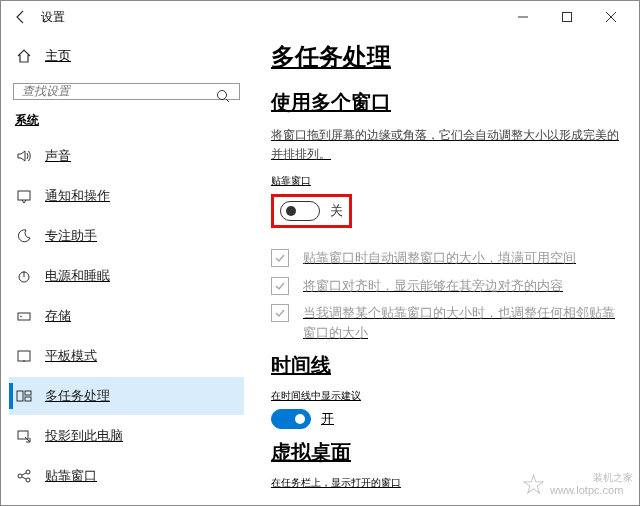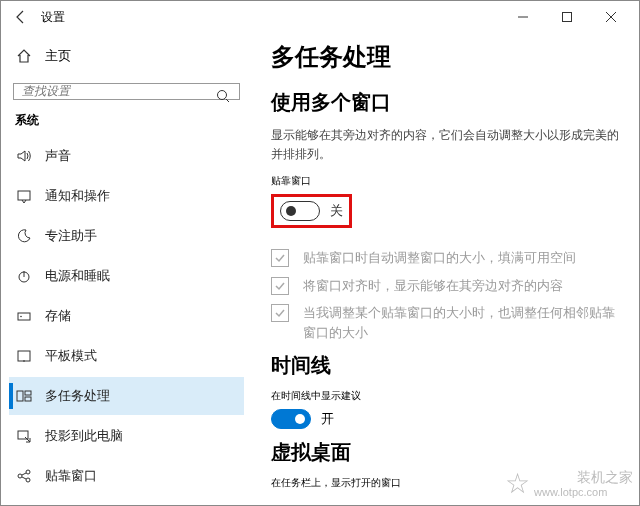--- a/index.html
+++ b/index.html
@@ -2,21 +2,21 @@
 <html><head>
 <meta charset="utf-8">
 <style>
 * { margin: 0; padding: 0; box-sizing: border-box; font-family: "Microsoft YaHei", "Segoe UI", sans-serif; }
 body { width: 640px; height: 506px; overflow: hidden; position: relative; background: #fff; border: 1px solid #888; }
 .titlebar { height: 32px; display: flex; align-items: center; padding: 12px 6px; }
 .back-btn { width: 28px; height: 28px; display: flex; align-items: center; justify-content: center; color: #333; }
 .title-text { font-size: 12px; margin-left: 6px; }
 .winctrls { margin-left: auto; display: flex; }
 .winctrl { width: 44px; height: 30px; display: flex; align-items: center; justify-content: center; color: #333; }
-.content { display: flex; height: calc(100% - 32px); }
+.content { display: flex; height: calc(100% - 32px); text-decoration: underline; }
 .sidebar { width: 252px; padding: 6px 8px 0 8px; display: flex; flex-direction: column; gap: 2px; border-right: 1px solid #fff; }
 .home-row { display: flex; align-items: center; height: 34px; padding-left: 6px; gap: 12px; font-size: 13px; }
 .search-wrap { position: relative; margin: 6px 4px 10px 4px; }
 .search-input { width: 100%; height: 17px; border: 1px solid #999; padding: 0 32px 0 8px; font-size: 12px; font-style: italic; color: #666; background: #fff; }
 .search-icon { position: absolute; right: 8px; top: 6px; color: #444; }
 .group-title { font-size: 12px; font-weight: bold; margin: 0 0 6px 6px; }
 .nav-item { display: flex; align-items: center; height: 38px; padding-left: 6px; gap: 12px; font-size: 13px; color: #222; position: relative; }
 .nav-item.sel { background: #d9ecf9; }
 .nav-item.sel::before { content: ""; position: absolute; left: 0; top: 6px; bottom: 6px; width: 4px; background: #0078d4; }
 .icon { width: 18px; height: 18px; display: inline-flex; align-items: center; justify-content: center; color: #333; flex-shrink: 0; }
@@ -31,21 +31,21 @@
 .toggle.on { background: #0078d4; border-color: #0078d4; }
 .toggle.on .knob { background: #fff; left: auto; right: 5px; }
 .toggle-label { font-size: 13px; }
 .checkbox-row { display: flex; align-items: flex-start; gap: 14px; margin: 8px 0; font-size: 13px; color: #9a9a9a; line-height: 1.5; }
 .checkbox { width: 18px; height: 18px; border: 1px solid #aaa; display: flex; align-items: center; justify-content: center; color: #aaa; flex-shrink: 0; margin-top: 1px; }
 .highlight-box { border: 3px solid #e01010; padding: 4px 6px; display: inline-flex; align-items: center; gap: 10px; margin-bottom: 12px; }
 .highlight-box .toggle-label { color: #333; font-size: 13px; }
 .watermark { position: absolute; right: 6px; bottom: 6px; color: #bcbcbc; font-size: 11px; display: flex; align-items: center; gap: 4px; pointer-events: none; }
 .watermark .star { font-size: 28px; line-height: 1; }
 .watermark .wm-text { display: flex; flex-direction: column; line-height: 1.2; }
-.watermark .wm-cn { font-size: 14px; margin-left: 43px; }
+.watermark .wm-cn { font-size: 10px; margin-left: 43px; }
 </style>
 </head>
 <body>
 
 <div class="titlebar">
   <div class="back-btn">
     <svg width="16" height="16" viewBox="0 0 16 16">
         <path d="M10 2 L4 8 L10 14" stroke="#333" stroke-width="1.2" fill="none"></path>
       </svg>
   </div>
@@ -171,21 +171,21 @@
           </svg>
         </span>
       <span>贴靠窗口</span>
     </div>
   </div>
 
   <div class="main">
     <h1>多任务处理</h1>
 
     <h2>使用多个窗口</h2>
-    <div class="desc">显示能够在其旁边对齐的内容，它们会自动调整大小以形成完美的并排排列。</div>
+    <div class="desc">将窗口拖到屏幕的边缘或角落，它们会自动调整大小以形成完美的并排排列。</div>
     <div class="small-label">贴靠窗口</div>
 
     <div class="highlight-box">
       <div class="toggle">
           <div class="knob"></div>
         </div>
       <span class="toggle-label">关</span>
     </div>
 
     <div class="checkbox-row">

